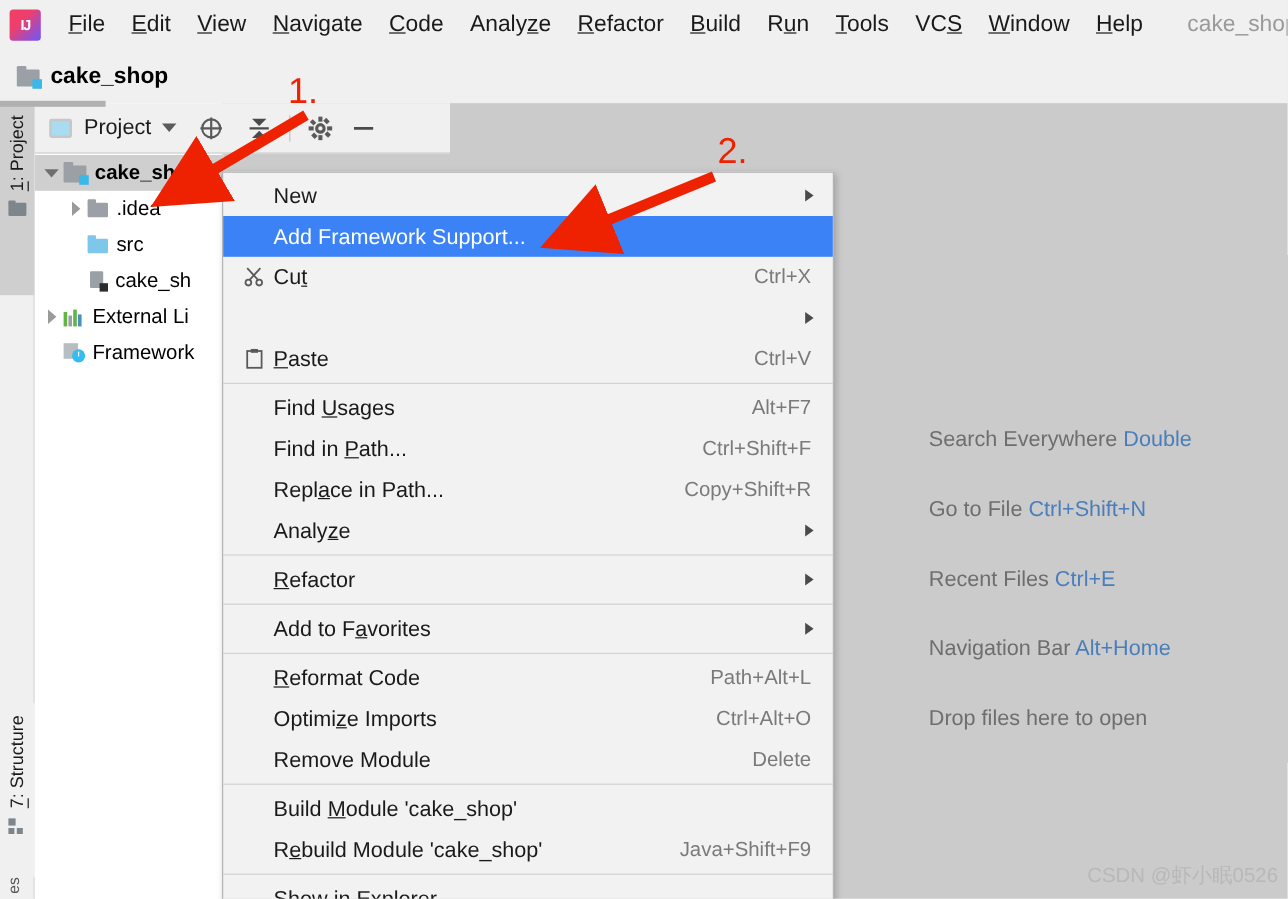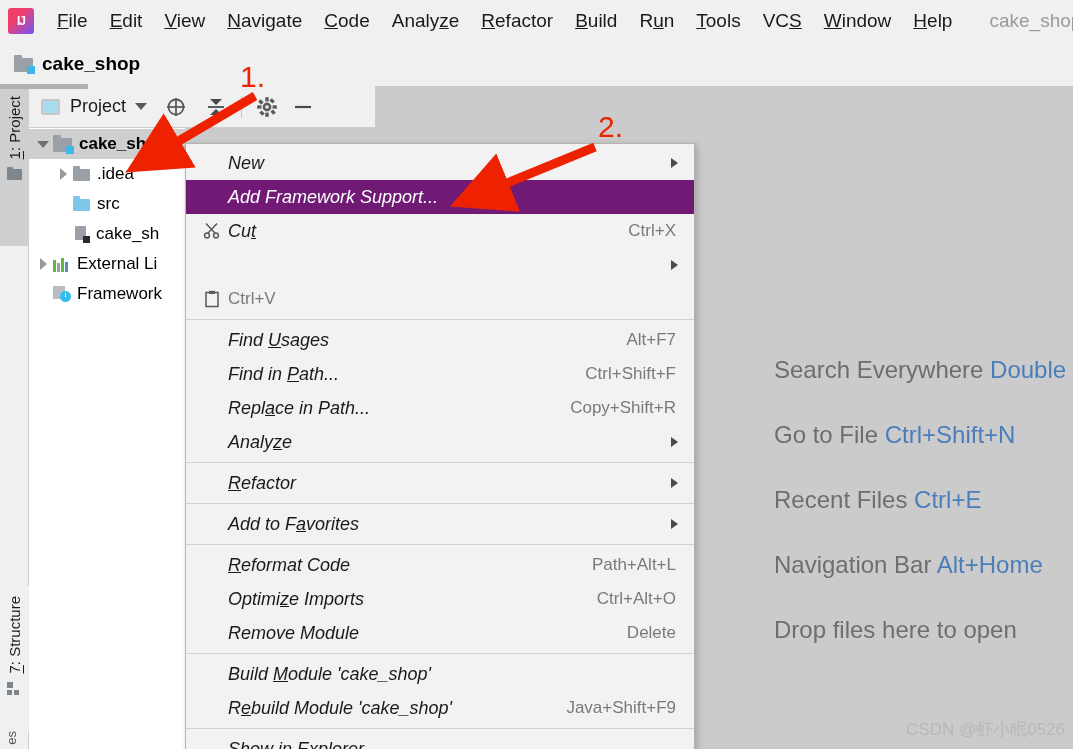--- a/index.html
+++ b/index.html
@@ -230,21 +230,21 @@
   .editor {
     position: absolute; left: 186px; top: 86px;
     width: 887px; height: 663px;
     background: #cbcbcb;
   }
   .hints {
     position: absolute; left: 588px; top: 270px;
     width: 300px;
   }
   .hint {
-    font-size: 24px; color: #6e6e6e;
+    font-size: 18px; color: #6e6e6e;
     white-space: nowrap; margin-bottom: 37px;
   }
   .hint b { color: #4a7ebb; font-weight: normal; }
   .watermark {
     position: absolute; right: 8px; bottom: 8px;
     font-size: 17px; color: #b8b8b8;
     white-space: nowrap;
   }
 
   
@@ -257,26 +257,26 @@
     font-size: 18px; color: #1a1a1a;
     padding-top: 2px;
   }
   .mi {
     position: relative;
     height: 34px;
     display: flex; align-items: center;
     padding-left: 14px;
     white-space: nowrap;
   }
-  .mi.hl { background: #701a75; color: #ffffff; }
+  .mi.hl { background: #3b82f6; color: #ffffff; }
   .mi .micon {
     width: 24px; flex:0 0 auto; display:flex; align-items:center;
     justify-content:center; margin-right: 4px;
   }
-  .mi .mtext { flex: 1 1 auto; font-style: italic; }
+  .mi .mtext { flex: 1 1 auto; }
   .mi .mtext u { text-decoration: underline; }
   .mi .mshort { color: #7a7a7a; font-size: 17px; padding-right: 18px; text-align: right; }
   .mi .marrow {
     position:absolute; right: 16px; top: 50%; margin-top:-5px;
     width:0;height:0;
     border-top:5px solid transparent; border-bottom:5px solid transparent;
     border-left:7px solid #4a4a4a;
   }
   .msep { height: 1px; background: #d2d2d2; margin: 3px 0; }
 
@@ -487,20 +487,21 @@
         <div class="micon"></div>
         <div class="marrow"></div>
       </div>
       <div class="mi">
         <div class="micon">
           <svg width="18" height="18" viewBox="0 0 18 18">
             <rect x="3" y="2.5" width="12" height="14" fill="none" stroke="#5a5a5a" stroke-width="1.5"></rect>
             <rect x="6" y="0.8" width="6" height="3.2" fill="#5a5a5a"></rect>
           </svg>
         </div>
+        <div class="mtext"><u>P</u>aste</div>
         <div class="mshort">Ctrl+V</div>
       </div>
       <div class="msep"></div>
       <div class="mi">
         <div class="micon"></div>
         <div class="mtext">Find <u>U</u>sages</div>
         <div class="mshort">Alt+F7</div>
       </div>
       <div class="mi">
         <div class="micon"></div>

